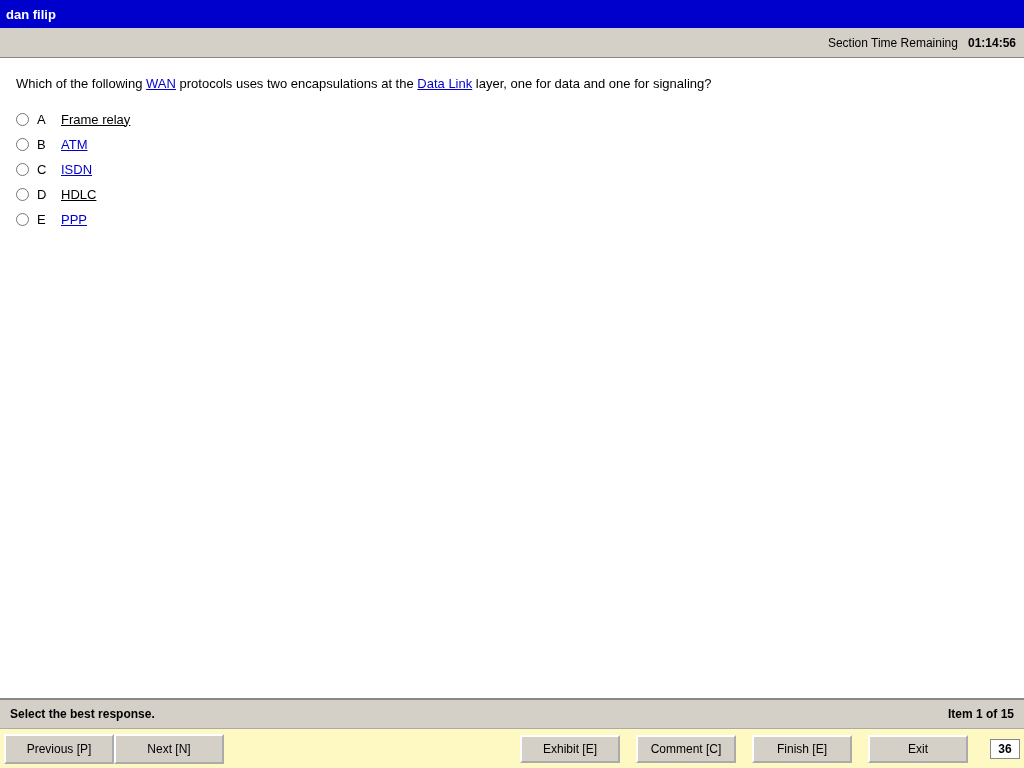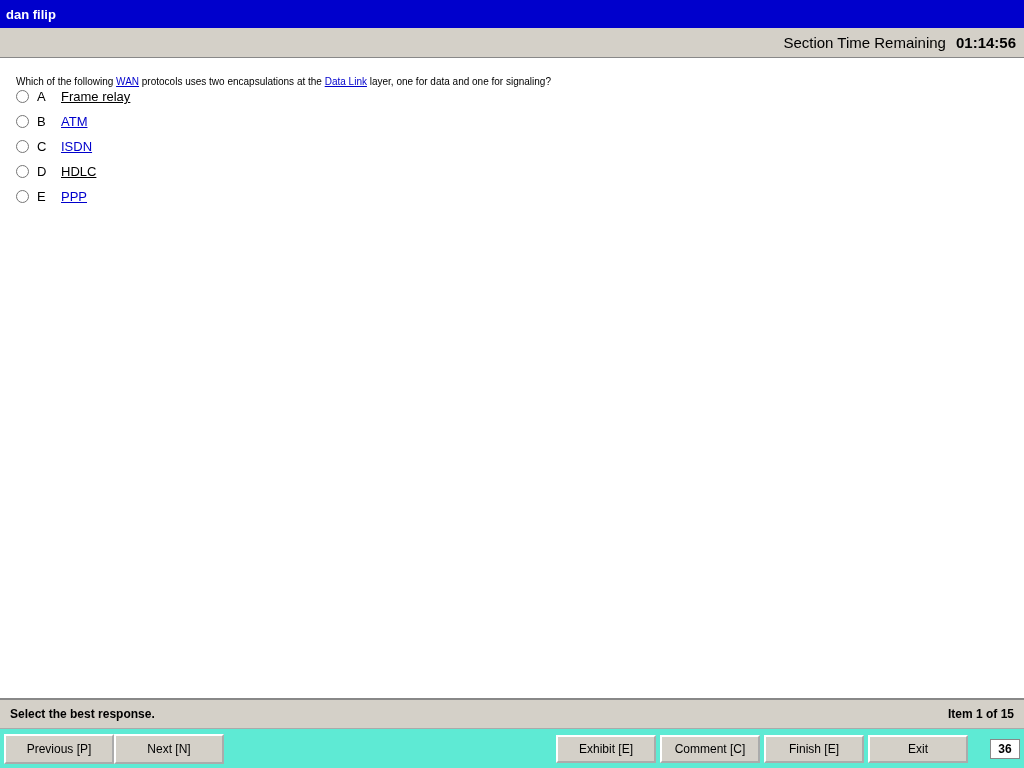--- a/index.html
+++ b/index.html
@@ -31,40 +31,41 @@
       background: #d4d0c8;
       border-bottom: 1px solid #888;
       padding: 4px 8px;
       display: flex;
       justify-content: flex-end;
       align-items: center;
       gap: 10px;
       height: 30px;
     }
     #timer-bar span {
-      font-size: 15px;
+      font-size: 12px;
       color: #000;
     }
     #timer-value {
       font-size: 12px;
       font-weight: bold;
       color: #000;
     }
 
     
     #content {
       flex: 1;
       padding: 16px 16px;
       background: #ffffff;
       overflow-y: auto;
     }
 
     #question-text {
-      font-size: 10px;
+      font-size: 13px;
       color: #000000;
+      margin-bottom: 18px;
       line-height: 1.5;
     }
 
     
     .highlight {
       color: #0000cc;
       text-decoration: underline;
     }
 
     
@@ -107,21 +108,21 @@
       color: #000;
     }
     #status-center {
       font-size: 12px;
       color: #000;
       font-weight: bold;
     }
 
     
     #button-bar {
-      background: #5eead4;
+      background: #fef9c3;
       border-top: 1px solid #aaa;
       height: 40px;
       display: flex;
       align-items: center;
       padding: 0 4px;
       gap: 0;
     }
     .nav-btn {
       height: 30px;
       min-width: 110px;
@@ -135,21 +136,21 @@
       flex: 1;
     }
     .action-btn {
       height: 28px;
       min-width: 100px;
       background: #d4d0c8;
       border: 2px outset #ffffff;
       font-size: 12px;
       cursor: pointer;
       padding: 0 8px;
-      margin-left: 4px;
+      margin-left: 16px;
     }
     #item-number-badge {
       background: #ffffff;
       border: 1px solid #888;
       padding: 2px 6px;
       font-size: 12px;
       font-weight: bold;
       margin-left: 22px;
       min-width: 30px;
       text-align: center;

